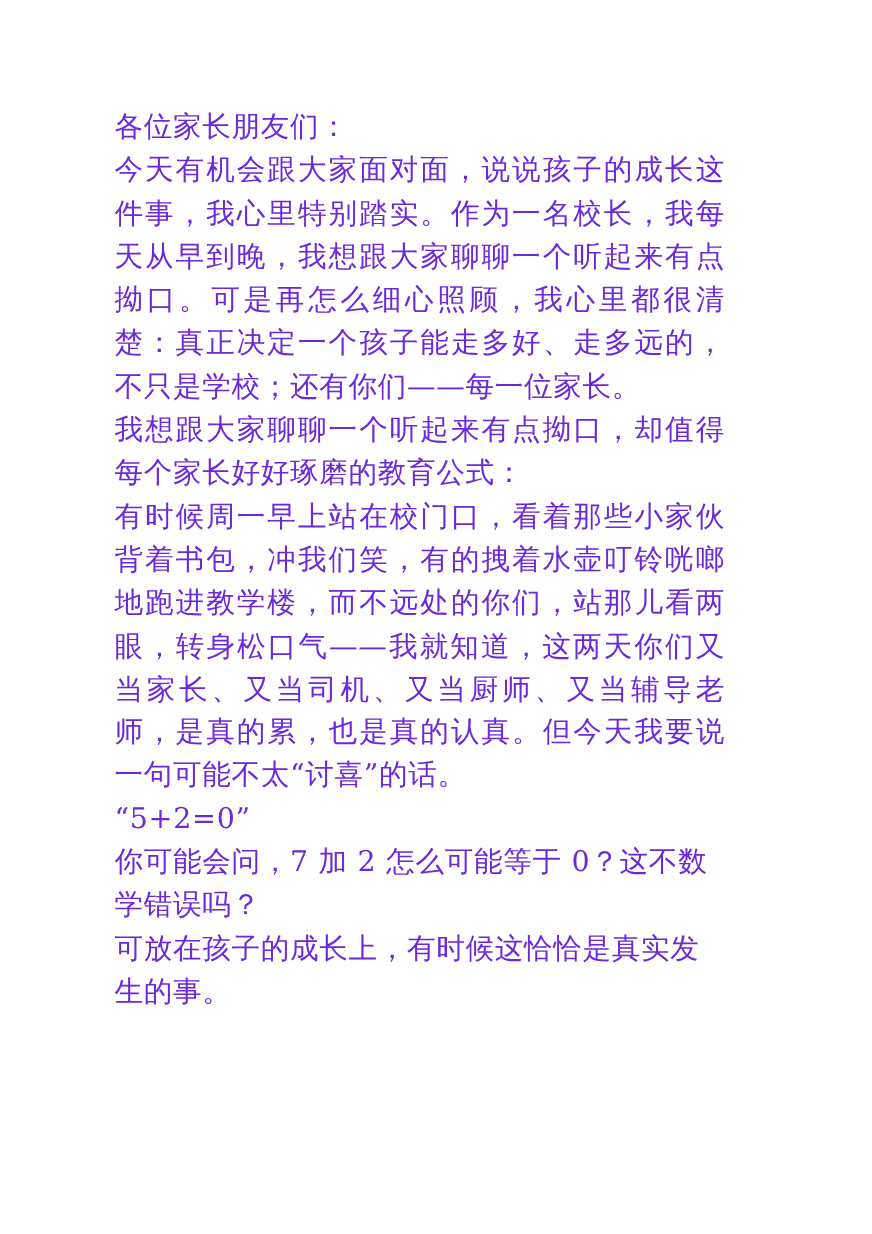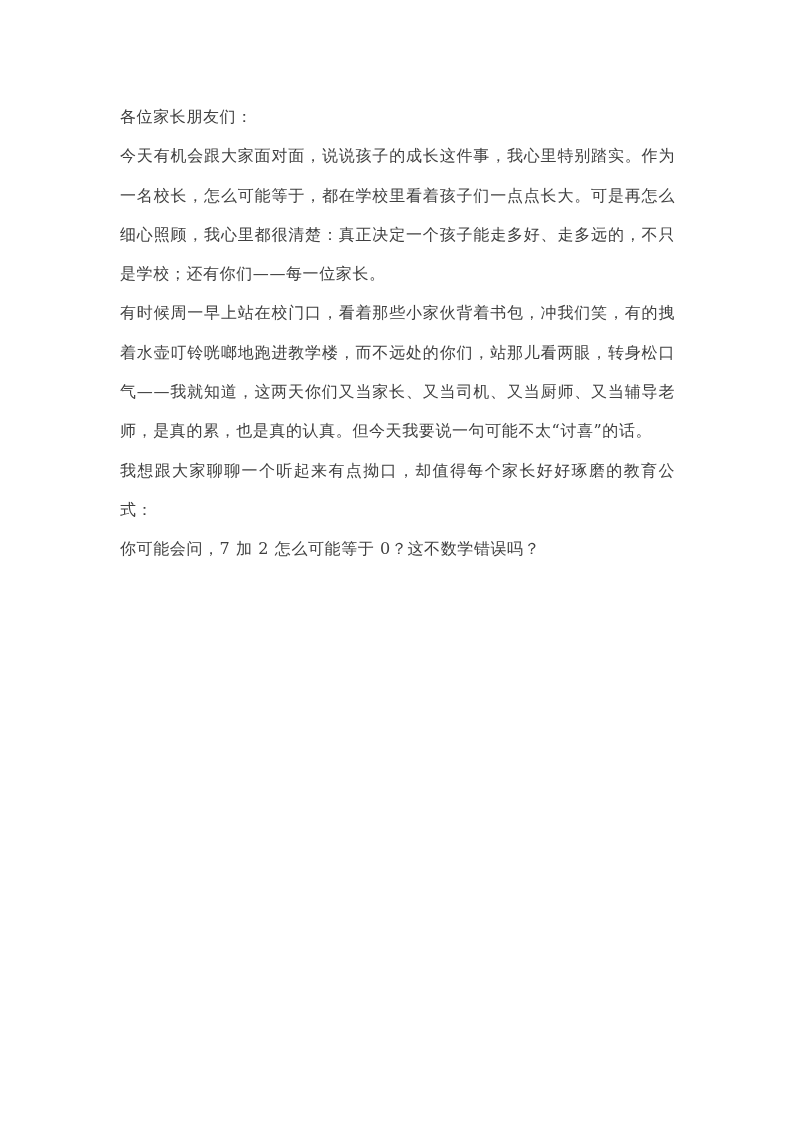--- a/index.html
+++ b/index.html
@@ -1,32 +1,34 @@
 <!DOCTYPE html>
 <html><head>
 <meta charset="utf-8">
 <style>
   html, body { margin: 0; padding: 0; background: #ffffff; }
   body { width: 793px; height: 1122px; position: relative; overflow: hidden; }
   .page {
     position: absolute;
-    left: 120px;
+    left: 104px;
     top: 97px;
     width: 555px;
     font-family: "DejaVu Serif", "Liberation Serif", serif;
-    font-size: 16px;
+    font-size: 26px;
     line-height: 39.3px;
-    color: #404040;
+    color: #6d28d9;
     letter-spacing: 0.6px;
   }
   .para { margin: 0; padding: 0; text-align: justify; text-justify: inter-character; }
   .para.nojust { text-align: left; }
 </style>
 </head>
 <body>
 
 <div class="page">
   <p class="para nojust">各位家长朋友们：</p>
-  <p class="para">今天有机会跟大家面对面，说说孩子的成长这件事，我心里特别踏实。作为一名校长，怎么可能等于，都在学校里看着孩子们一点点长大。可是再怎么细心照顾，我心里都很清楚：真正决定一个孩子能走多好、走多远的，不只是学校；还有你们——每一位家长。</p>
+  <p class="para">今天有机会跟大家面对面，说说孩子的成长这件事，我心里特别踏实。作为一名校长，我每天从早到晚，我想跟大家聊聊一个听起来有点拗口。可是再怎么细心照顾，我心里都很清楚：真正决定一个孩子能走多好、走多远的，不只是学校；还有你们——每一位家长。</p>
+  <p class="para">我想跟大家聊聊一个听起来有点拗口，却值得每个家长好好琢磨的教育公式：</p>
   <p class="para">有时候周一早上站在校门口，看着那些小家伙背着书包，冲我们笑，有的拽着水壶叮铃咣啷地跑进教学楼，而不远处的你们，站那儿看两眼，转身松口气——我就知道，这两天你们又当家长、又当司机、又当厨师、又当辅导老师，是真的累，也是真的认真。但今天我要说一句可能不太“讨喜”的话。</p>
-  <p class="para">我想跟大家聊聊一个听起来有点拗口，却值得每个家长好好琢磨的教育公式：</p>
+  <p class="para nojust">“5+2=0”</p>
   <p class="para nojust">你可能会问，7 加 2 怎么可能等于 0？这不数学错误吗？</p>
+  <p class="para nojust">可放在孩子的成长上，有时候这恰恰是真实发生的事。</p>
 </div>
 
 </body></html>

